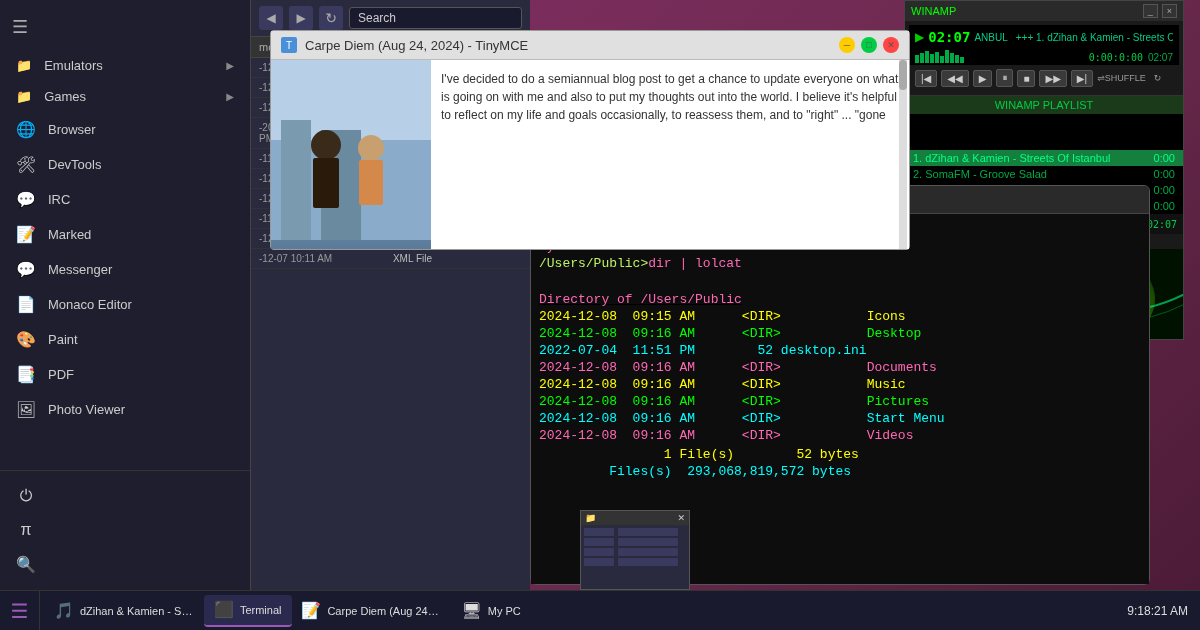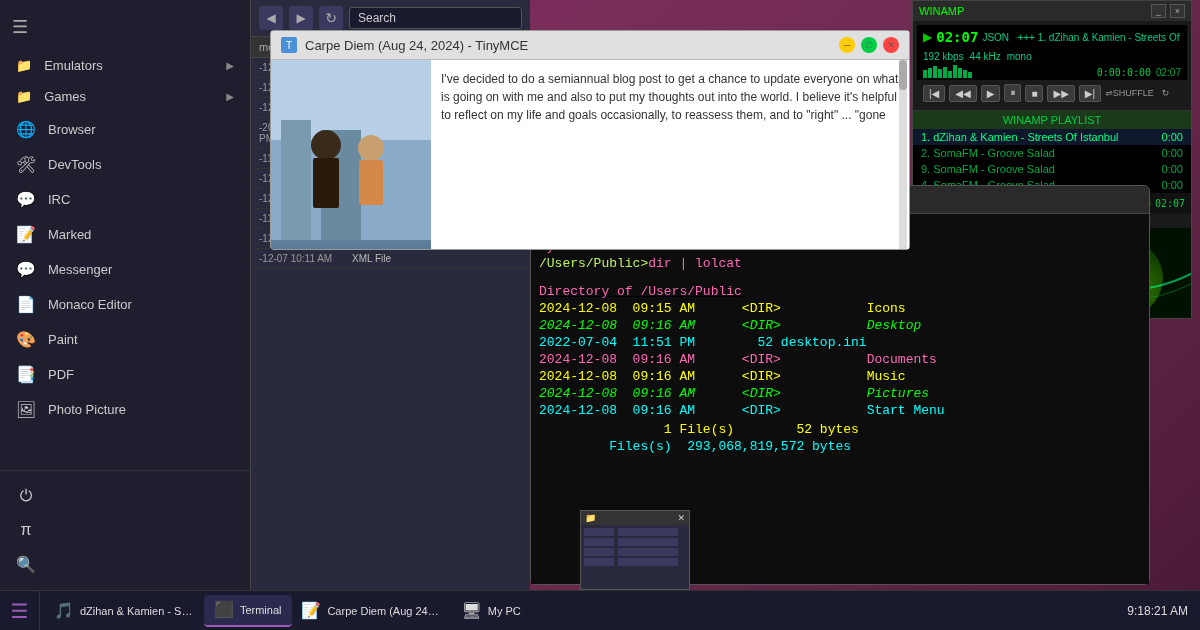--- a/index.html
+++ b/index.html
@@ -228,21 +228,21 @@
     }
     .fm-row {
       display: grid;
       grid-template-columns: 1fr 80px 90px;
       padding: 4px 8px;
       font-size: 11px;
       color: #ccc;
       border-bottom: 1px solid #333;
     }
     .fm-row .fm-date { font-size: 10px; color: #999; }
-    .fm-row .fm-type { font-size: 10px; color: #bbb; }
+    .fm-row .fm-type { font-size: 10px; color: #bbb; text-align: right; }
     .fm-row .fm-size { font-size: 10px; color: #bbb; }
 
     
     .terminal-window {
       position: absolute;
       left: 530px;
       top: 185px;
       width: 620px;
       height: 400px;
       background: #1a1a1a;
@@ -270,21 +270,21 @@
       font-family: 'Courier New', monospace;
       font-size: 13px;
       overflow-y: auto;
       background: #0d0d0d;
     }
     .term-line { margin-bottom: 2px; }
     .term-pink { color: #ff69b4; }
     .term-cyan { color: #00ffff; }
     .term-yellow { color: #ffff00; }
     .term-white { color: #bef264; }
-    .term-green { color: #00ff00; font-style: italic; }
+    .term-green { color: #00ff00; }
 
     
     .tinymce-window {
       position: absolute;
       left: 270px;
       top: 30px;
       width: 640px;
       height: 220px;
       background: #f0f0f0;
       border: 1px solid #999;
@@ -372,21 +372,21 @@
       width: 100%;
       height: 30px;
       background: #aaa;
       border-radius: 4px;
     }
 
     
     .winamp {
       position: absolute;
       top: 0;
-      right: 8px;
+      right: 16px;
       width: 280px;
       background: #1a1a1a;
       border: 1px solid #444;
     }
     .winamp-titlebar {
       display: flex;
       align-items: center;
       justify-content: space-between;
       background: #2a2a2a;
       padding: 3px 6px;
@@ -472,21 +472,21 @@
       color: #00cc44;
       text-align: center;
     }
     .wpl-item {
       padding: 2px 8px;
       font-size: 11px;
       color: #00aa44;
       display: flex;
       justify-content: space-between;
     }
-    .wpl-item.active { color: #00ff88; background: #0f172a; }
+    .wpl-item.active { color: #00ff88; background: #15803d; margin-top: 36px; }
     .wpl-controls {
       display: flex;
       align-items: center;
       padding: 3px 6px;
       gap: 4px;
       background: #111;
     }
     .wpl-btn {
       background: #2a2a2a;
       border: 1px solid #444;
@@ -639,21 +639,21 @@
       <div class="sidebar-item">
         <span class="s-icon">🎨</span>
         <span>Paint</span>
       </div>
       <div class="sidebar-item">
         <span class="s-icon">📑</span>
         <span>PDF</span>
       </div>
       <div class="sidebar-item">
         <span class="s-icon">🖼</span>
-        <span>Photo Picture</span>
+        <span>Photo Viewer</span>
       </div>
     </div>
     <div class="sidebar-bottom">
       <div class="sidebar-item">
         <span class="s-icon">⏻</span>
       </div>
       <div class="sidebar-item">
         <span class="s-icon">π</span>
       </div>
       <div class="sidebar-item">
@@ -772,21 +772,21 @@
     <div class="terminal-body">
       <div class="term-line term-pink">
         <span>daedalOS [Version 2.0.0-development]</span>
       </div>
       <div class="term-line term-pink">
         <span>By Dustin Brett. MIT License.</span>
       </div>
       <div class="term-line">
         <span class="term-white">/Users/Public&gt;</span><span class="term-pink">dir | lolcat</span>
       </div>
-      <div class="term-line" style="margin-top:13px;text-decoration:underline;">
+      <div class="term-line" style="margin-top:21px;text-decoration:underline;">
         <span class="term-pink">Directory of /Users/Public</span>
       </div>
       <div class="term-line">
         <span class="term-yellow">2024-12-08&nbsp;&nbsp;09:15 AM&nbsp;&nbsp;&nbsp;&nbsp;&nbsp;&nbsp;&lt;DIR&gt;&nbsp;&nbsp;&nbsp;&nbsp;&nbsp;&nbsp;&nbsp;&nbsp;&nbsp;&nbsp;&nbsp;Icons</span>
       </div>
       <div class="term-line">
         <span class="term-green">2024-12-08&nbsp;&nbsp;09:16 AM&nbsp;&nbsp;&nbsp;&nbsp;&nbsp;&nbsp;&lt;DIR&gt;&nbsp;&nbsp;&nbsp;&nbsp;&nbsp;&nbsp;&nbsp;&nbsp;&nbsp;&nbsp;&nbsp;Desktop</span>
       </div>
       <div class="term-line">
         <span class="term-cyan">2022-07-04&nbsp;&nbsp;11:51 PM&nbsp;&nbsp;&nbsp;&nbsp;&nbsp;&nbsp;&nbsp;&nbsp;52 desktop.ini</span>
@@ -795,20 +795,23 @@
         <span class="term-pink">2024-12-08&nbsp;&nbsp;09:16 AM&nbsp;&nbsp;&nbsp;&nbsp;&nbsp;&nbsp;&lt;DIR&gt;&nbsp;&nbsp;&nbsp;&nbsp;&nbsp;&nbsp;&nbsp;&nbsp;&nbsp;&nbsp;&nbsp;Documents</span>
       </div>
       <div class="term-line">
         <span class="term-yellow">2024-12-08&nbsp;&nbsp;09:16 AM&nbsp;&nbsp;&nbsp;&nbsp;&nbsp;&nbsp;&lt;DIR&gt;&nbsp;&nbsp;&nbsp;&nbsp;&nbsp;&nbsp;&nbsp;&nbsp;&nbsp;&nbsp;&nbsp;Music</span>
       </div>
       <div class="term-line">
         <span class="term-green">2024-12-08&nbsp;&nbsp;09:16 AM&nbsp;&nbsp;&nbsp;&nbsp;&nbsp;&nbsp;&lt;DIR&gt;&nbsp;&nbsp;&nbsp;&nbsp;&nbsp;&nbsp;&nbsp;&nbsp;&nbsp;&nbsp;&nbsp;Pictures</span>
       </div>
       <div class="term-line">
         <span class="term-cyan">2024-12-08&nbsp;&nbsp;09:16 AM&nbsp;&nbsp;&nbsp;&nbsp;&nbsp;&nbsp;&lt;DIR&gt;&nbsp;&nbsp;&nbsp;&nbsp;&nbsp;&nbsp;&nbsp;&nbsp;&nbsp;&nbsp;&nbsp;Start Menu</span>
+      </div>
+      <div class="term-line">
+        <span class="term-pink">2024-12-08&nbsp;&nbsp;09:16 AM&nbsp;&nbsp;&nbsp;&nbsp;&nbsp;&nbsp;&lt;DIR&gt;&nbsp;&nbsp;&nbsp;&nbsp;&nbsp;&nbsp;&nbsp;&nbsp;&nbsp;&nbsp;&nbsp;Videos</span>
       </div>
       <div class="term-line" style="margin-top:4px;">
         <span class="term-yellow">&nbsp;&nbsp;&nbsp;&nbsp;&nbsp;&nbsp;&nbsp;&nbsp;&nbsp;&nbsp;&nbsp;&nbsp;&nbsp;&nbsp;&nbsp;&nbsp;1 File(s)&nbsp;&nbsp;&nbsp;&nbsp;&nbsp;&nbsp;&nbsp;&nbsp;52 bytes</span>
       </div>
       <div class="term-line">
         <span class="term-cyan">&nbsp;&nbsp;&nbsp;&nbsp;&nbsp;&nbsp;&nbsp;&nbsp;&nbsp;Files(s)&nbsp;&nbsp;293,068,819,572 bytes</span>
       </div>
     </div>
   </div>
 
@@ -818,28 +821,23 @@
       <div style="display:flex;gap:4px;">
         <button style="background:#333;border:1px solid #555;color:#aaa;font-size:9px;padding:1px 4px;cursor:pointer;">_</button>
         <button style="background:#333;border:1px solid #555;color:#aaa;font-size:9px;padding:1px 4px;cursor:pointer;">×</button>
       </div>
     </div>
     <div class="winamp-player">
       <div class="winamp-display">
         <span class="winamp-play-btn">▶</span>
         <span class="winamp-time">02:07</span>
         <span class="winamp-track-info">
-          <span>JSON</span>
+          <span>ANBUL</span>
           &nbsp;&nbsp;+++ 1. <span>dZihan &amp; Kamien - Streets Of Istanbul</span>
         </span>
-      </div>
-      <div class="winamp-stats">
-        <span><span>192</span> kbps</span>
-        <span><span>44</span> kHz</span>
-        <span>mono</span>
       </div>
       <div class="winamp-eq-bar">
         <div class="eq-b" style="height:8px"></div>
         <div class="eq-b" style="height:10px"></div>
         <div class="eq-b" style="height:12px"></div>
         <div class="eq-b" style="height:9px"></div>
         <div class="eq-b" style="height:11px"></div>
         <div class="eq-b" style="height:7px"></div>
         <div class="eq-b" style="height:13px"></div>
         <div class="eq-b" style="height:10px"></div>

